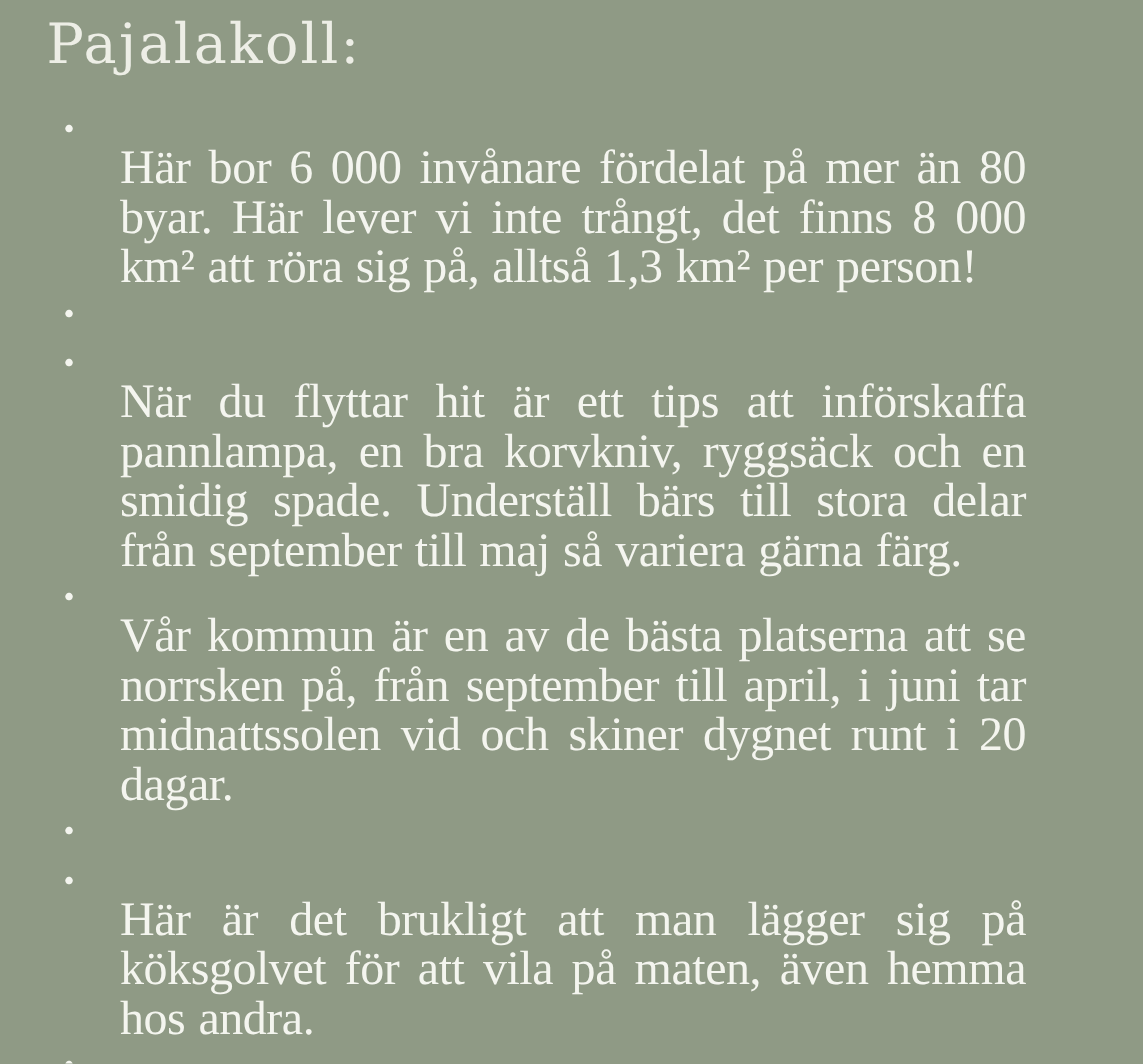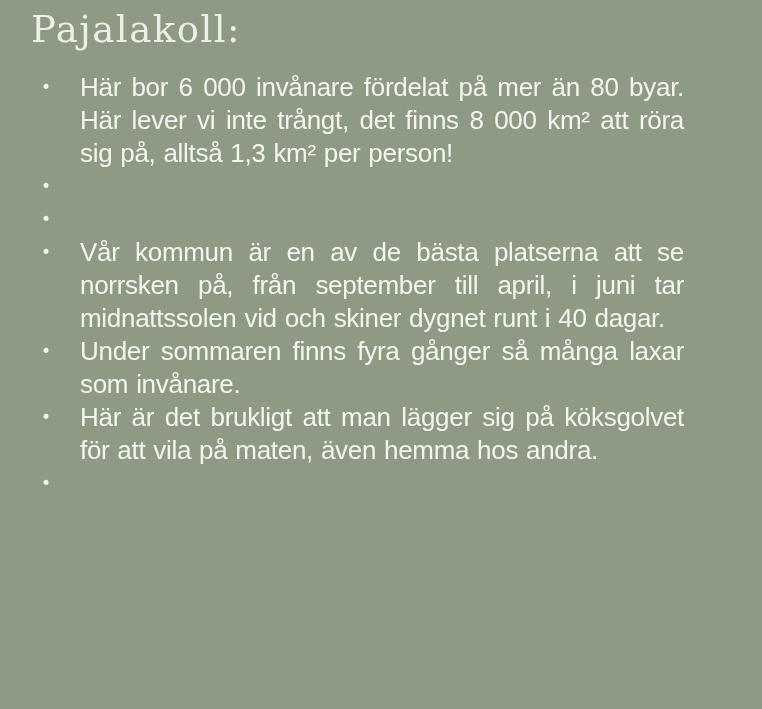--- a/index.html
+++ b/index.html
@@ -50,52 +50,53 @@
     box-sizing: border-box;
     padding-left: 41px;
     font-size: 17px;
     line-height: 33px;
     color: var(--body-color, #f4f5ef);
   }
   .btext {
     flex: 0 0 604px;
     width: 604px;
     text-align: justify;
-    font-family: Liberation Sans, sans-serif;
+    font-family: Liberation Serif, serif;
     font-stretch: condensed;
-    font-size: 26px;
+    font-size: 32px;
     line-height: 33px;
     letter-spacing: -0.3px;
     word-spacing: 1px;
     color: var(--body-color, #f4f5ef);
+    margin-top: 24px;
   }
 </style>
 </head>
 <body>
 
 <div class="slide">
   <h1 class="title">Pajalakoll:</h1>
   <ul class="bullets">
       <li>
         <span class="marker">•</span>
         <span class="btext">Här bor 6 000 invånare fördelat på mer än 80 byar. Här lever vi inte trångt, det finns 8 000 km² att röra sig på, alltså 1,3 km² per person!</span>
       </li>
       <li>
         <span class="marker">•</span>
       </li>
       <li>
         <span class="marker">•</span>
+        <span class="btext">När du flyttar hit är ett tips att införskaffa pannlampa, en bra korvkniv, ryggsäck och en smidig spade. Underställ bärs till stora delar från september till maj så variera gärna färg.</span>
       </li>
       <li>
         <span class="marker">•</span>
-        <span class="btext">Vår kommun är en av de bästa platserna att se norrsken på, från september till april, i juni tar midnattssolen vid och skiner dygnet runt i 40 dagar.</span>
+        <span class="btext">Vår kommun är en av de bästa platserna att se norrsken på, från september till april, i juni tar midnattssolen vid och skiner dygnet runt i 20 dagar.</span>
       </li>
       <li>
         <span class="marker">•</span>
-        <span class="btext">Under sommaren finns fyra gånger så många laxar som invånare.</span>
       </li>
       <li>
         <span class="marker">•</span>
         <span class="btext">Här är det brukligt att man lägger sig på köksgolvet för att vila på maten, även hemma hos andra.</span>
       </li>
       <li>
         <span class="marker">•</span>
       </li>
     </ul>
 </div>

